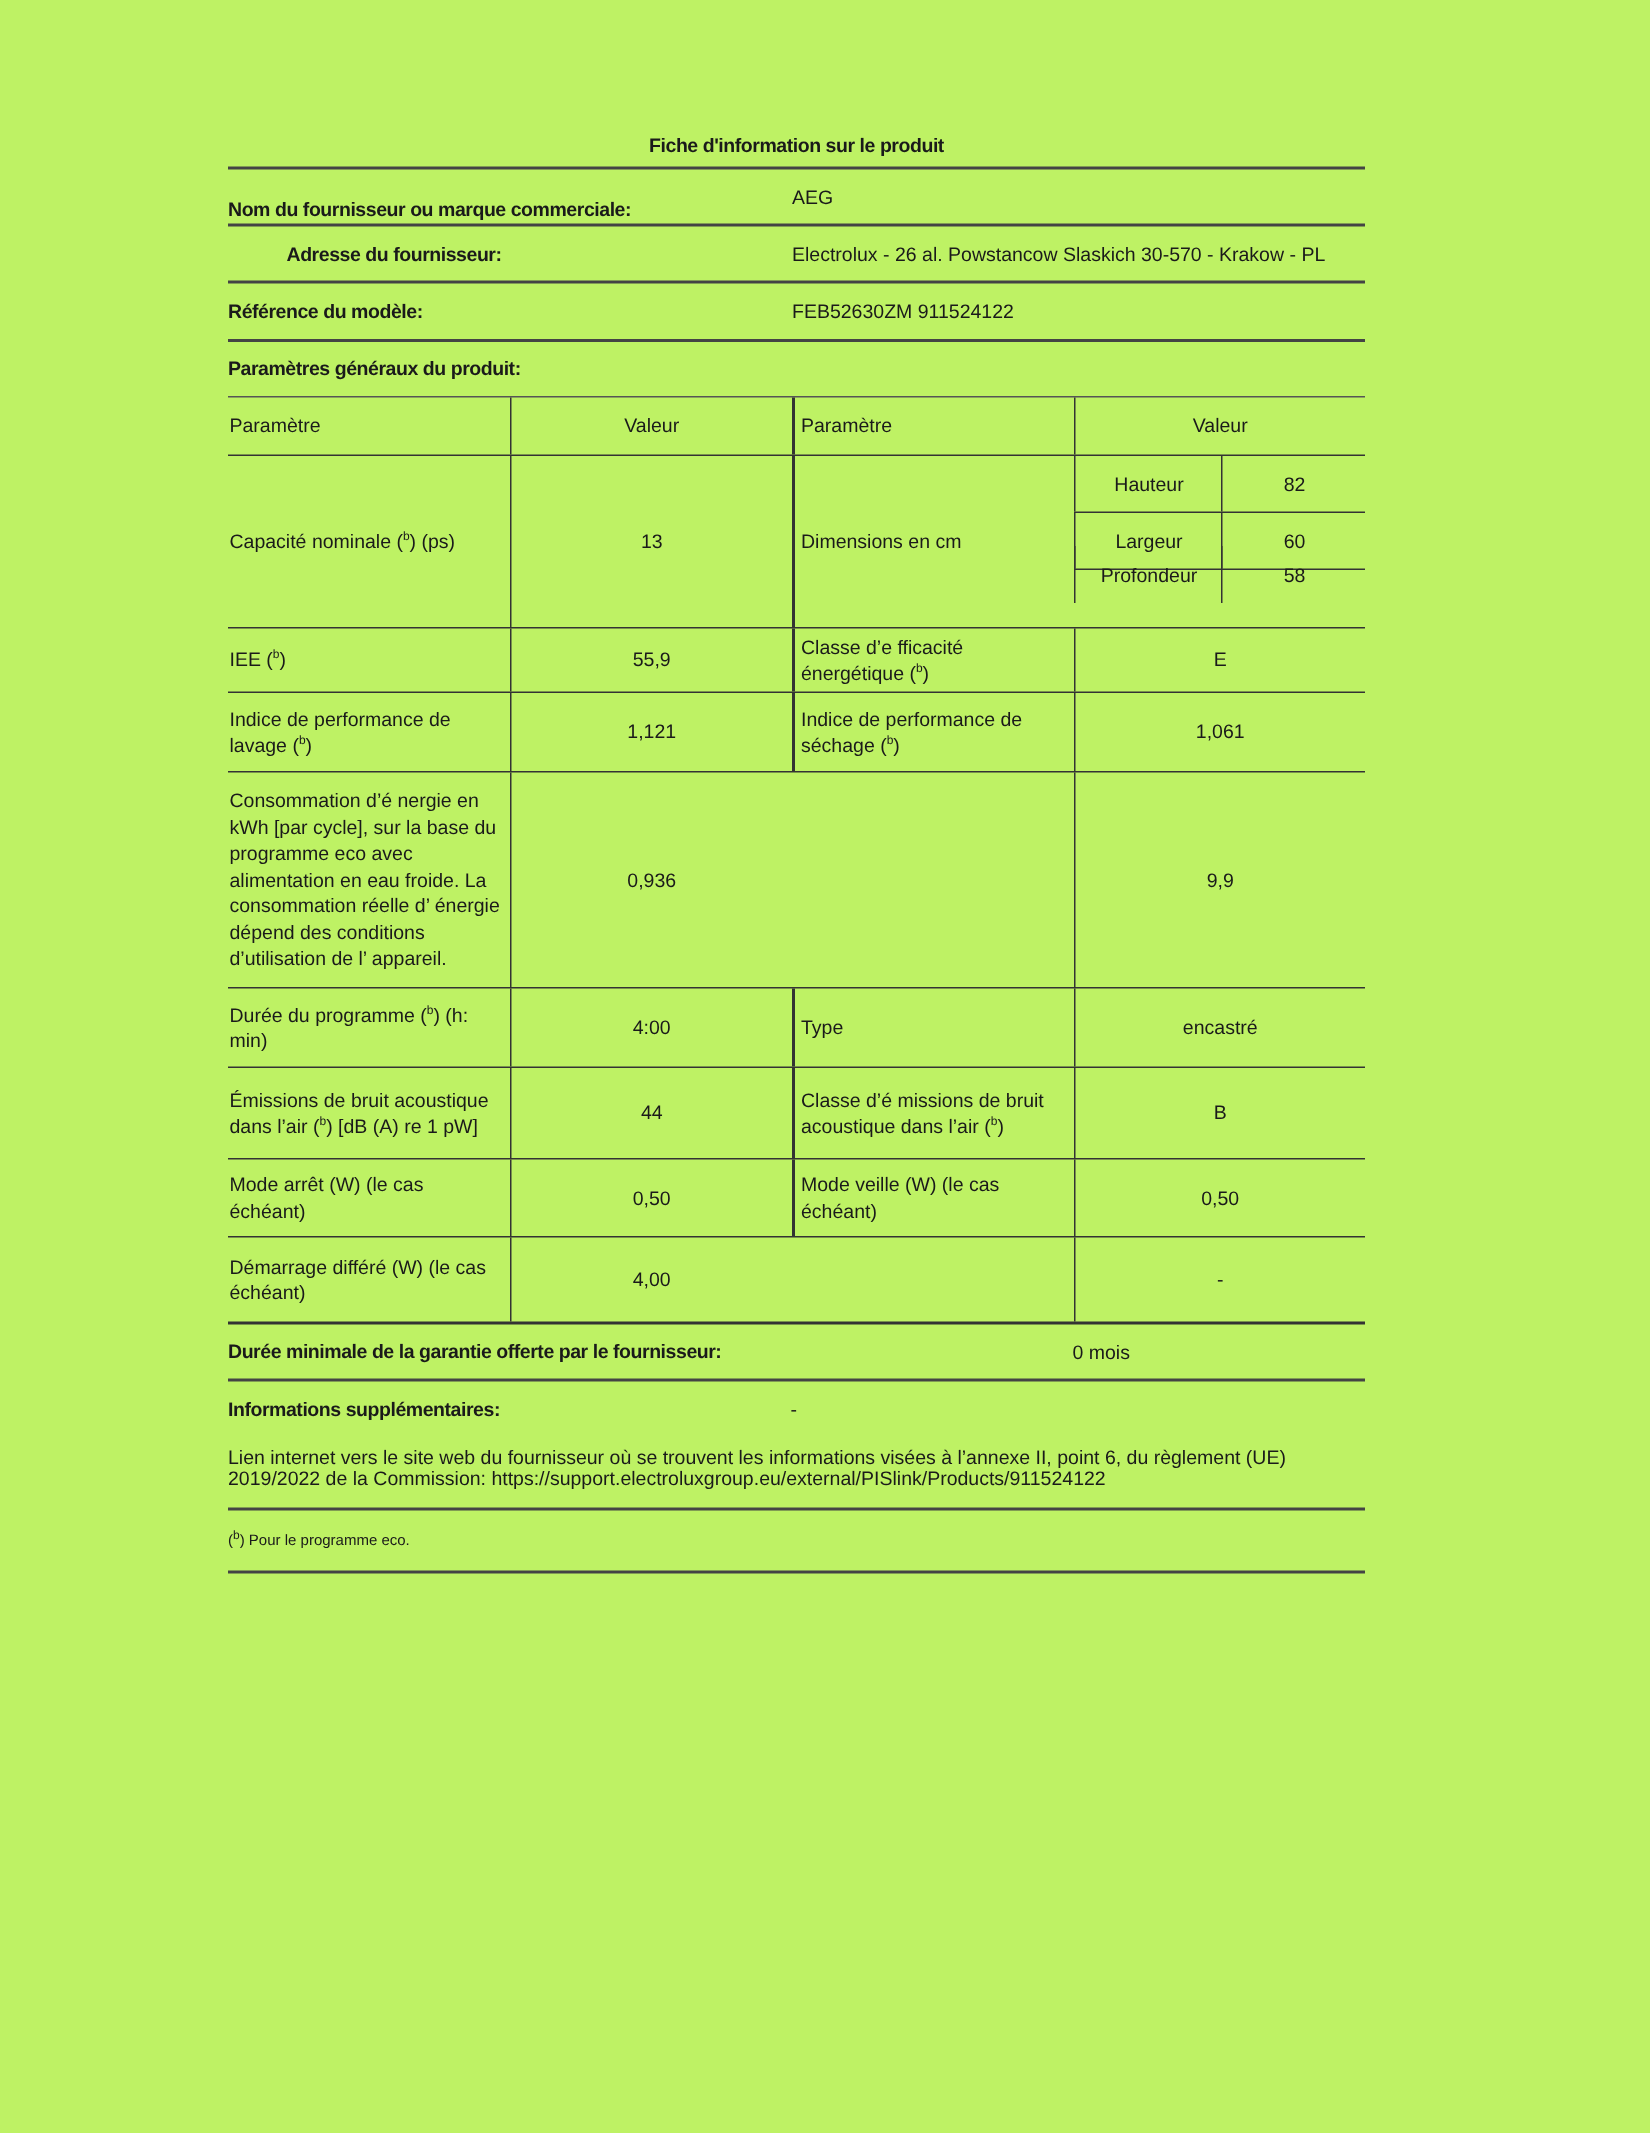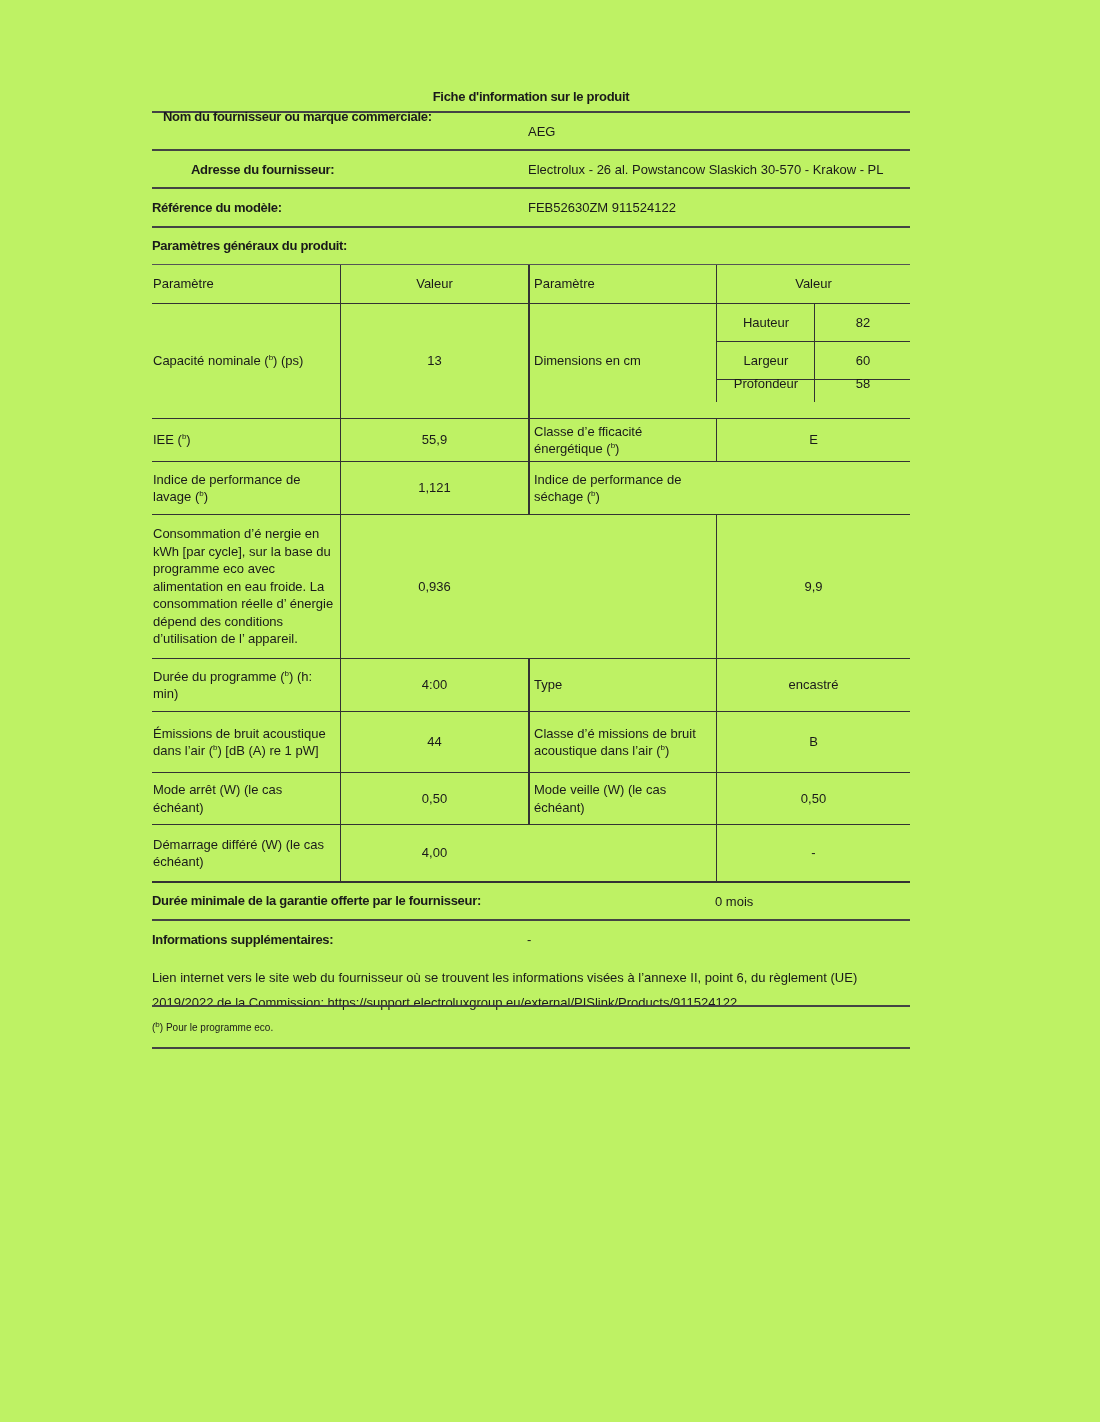--- a/index.html
+++ b/index.html
@@ -20,31 +20,31 @@
   .c1 { left:0; width:188px; padding-left:1px; padding-right:4px; }
   .c2 { left:188px; width:188px; justify-content:center; text-align:center; border-left:1.5px solid #333; }
   .c3 { left:376px; width:188px; padding-left:4px; padding-right:4px; border-left:2px solid #333; }
   .c4 { left:564px; width:194px; justify-content:center; text-align:center; border-left:1.5px solid #333; }
   .sub { position:absolute; left:564px; width:194px; }
   .subrow { position:absolute; left:0; width:194px; border-bottom:1.5px solid #333; }
   .subrow:last-child { border-bottom:none; }
   .sc1 { position:absolute; left:0; width:98px; top:0; bottom:0; display:flex; align-items:center; justify-content:center; border-left:1.5px solid #333; }
   .sc2 { position:absolute; left:98px; width:96px; top:0; bottom:0; display:flex; align-items:center; justify-content:center; border-left:1.5px solid #333; }
   .footnote { font-size:10px; }
-  .link-text { font-size:13px; line-height:25px; }
+  .link-text { font-size:13px; line-height:14px; }
 </style>
 </head>
 <body>
 
 <div class="page">
 
   <div class="abs title">Fiche d'information sur le produit</div>
   <div class="hline" style="top:111px;"></div>
 
-  <div class="abs lbl" style="left:152px; top:109px;margin-left:11px;">Nom du fournisseur ou marque commerciale:</div>
+  <div class="abs lbl" style="left:152px; top:132px;">Nom du fournisseur ou marque commerciale:</div>
   <div class="abs val" style="left:528px; top:124px;">AEG</div>
   <div class="hline" style="top:149px;"></div>
 
   <div class="abs lbl" style="left:152px; top:162px;margin-left:39px;">Adresse du fournisseur:</div>
   <div class="abs val" style="left:528px; top:162px;">Electrolux - 26 al. Powstancow Slaskich 30-570 - Krakow - PL</div>
   <div class="hline" style="top:187px;"></div>
 
   <div class="abs lbl" style="left:152px; top:200px;">Référence du modèle:</div>
   <div class="abs val" style="left:528px; top:200px;text-align:center;">FEB52630ZM 911524122</div>
   <div class="hline" style="top:226px;"></div>
@@ -95,20 +95,21 @@
     </div>
 
     <div class="row" style="top:197px; height:52px;">
       <div class="cell c1">
           <span><span>Indice de performance de lavage (</span><sup>b</sup><span>)</span></span>
         </div>
       <div class="cell c2">1,121</div>
       <div class="cell c3">
           <span><span>Indice de performance de séchage (</span><sup>b</sup><span>)</span></span>
         </div>
+      <div class="cell c4">1,061</div>
     </div>
 
     <div class="row" style="top:250px; height:143px;">
       <div class="cell c1">Consommation d’é nergie en kWh [par cycle], sur la base du programme eco avec alimentation en eau froide. La consommation réelle d’ énergie dépend des conditions d’utilisation de l’ appareil.</div>
       <div class="cell c2">0,936</div>
       <div class="cell c4">9,9</div>
     </div>
 
     <div class="row" style="top:394px; height:52px;">
       <div class="cell c1">

